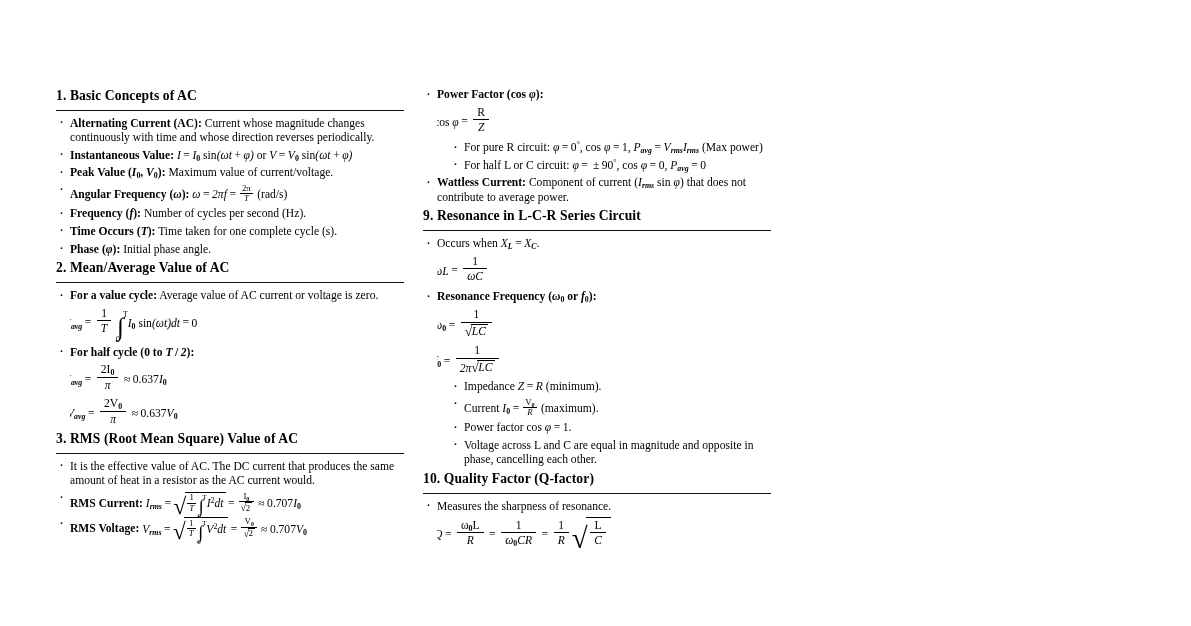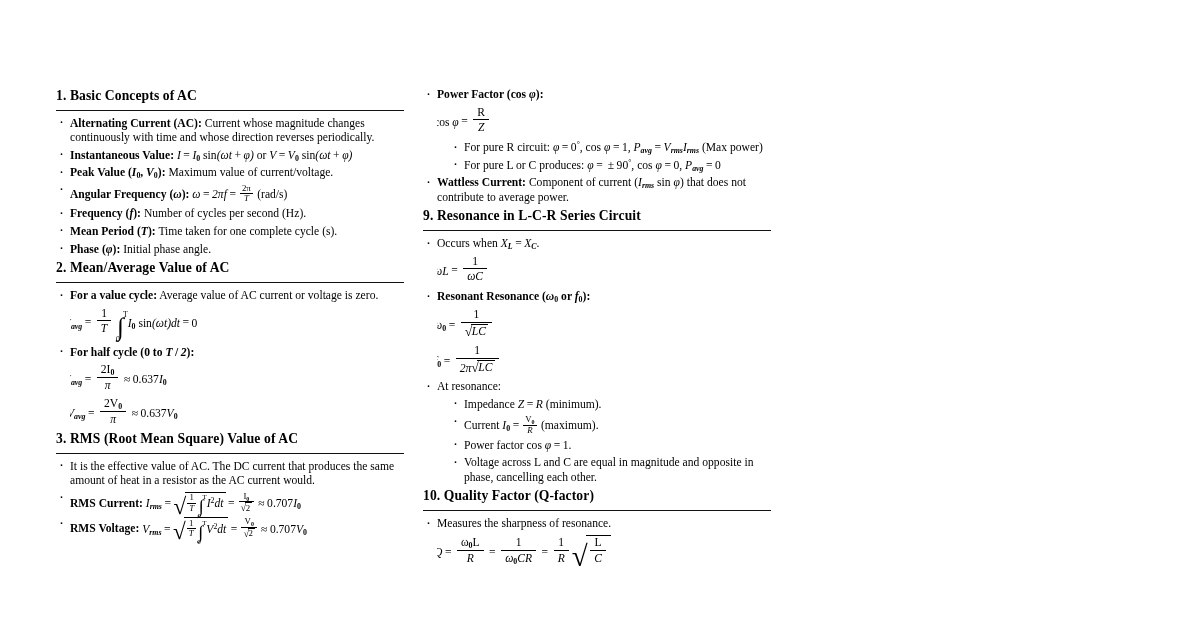--- a/index.html
+++ b/index.html
@@ -234,21 +234,21 @@
           <li class="bulleted">
             <b><span>Angular Frequency</span> (<span class="math">ω</span>):</b>
             <span class="math">ω<span class="op">=</span>2πf<span class="op">=</span><span class="frac"><span class="num">2π</span><span class="den">T</span></span></span>
             <span>(rad/s)</span>
           </li>
           <li class="bulleted">
             <b><span>Frequency</span> (<span class="math">f</span>):</b>
             <span>Number of cycles per second (Hz).</span>
           </li>
           <li class="bulleted">
-            <b><span>Mean Period</span> (<span class="math">T</span>):</b>
+            <b><span>Time Occurs</span> (<span class="math">T</span>):</b>
             <span>Time taken for one complete cycle (s).</span>
           </li>
           <li class="bulleted">
             <b><span>Phase</span> (<span class="math">φ</span>):</b>
             <span>Initial phase angle.</span>
           </li>
         </ul>
       </div>
 
       <div class="sec-block spaced">
@@ -313,21 +313,21 @@
             </div>
           </li>
           <li class="nobullet">
             <ul class="lvl2">
               <li class="bulleted">
                 <span>For pure R circuit:</span>
                 <span class="math">φ<span class="op">=</span><span class="up">0</span><sup class="up">°</sup>,&nbsp;<span class="up">cos</span>&nbsp;φ<span class="op">=</span><span class="up">1</span>,&nbsp;P<sub>avg</sub><span class="op">=</span>V<sub>rms</sub>I<sub>rms</sub></span>
                 <span>(Max power)</span>
               </li>
               <li class="bulleted">
-                <span>For pure L or C produces:</span>
+                <span>For half L or C circuit:</span>
                 <span class="math">φ<span class="op">=</span><span class="op">±</span><span class="up">90</span><sup class="up">°</sup>,&nbsp;<span class="up">cos</span>&nbsp;φ<span class="op">=</span><span class="up">0</span>,&nbsp;P<sub>avg</sub><span class="op">=</span><span class="up">0</span></span>
               </li>
             </ul>
           </li>
           <li class="bulleted">
             <b>Wattless Current:</b>
             <span>Component of current (</span><span class="math">I<sub>rms</sub>&nbsp;<span class="up">sin</span>&nbsp;φ</span><span>) that does not contribute to average power.</span>
           </li>
         </ul>
       </div>
@@ -339,34 +339,31 @@
           <li class="bulleted">
             <span>Occurs when</span>
             <span class="math">X<sub>L</sub><span class="op">=</span>X<sub>C</sub></span>.
           </li>
           <li class="nobullet">
             <div class="disp tall">
               <span class="inner math">ωL<span class="op">=</span><span class="dfrac"><span class="num">1</span><span class="den">ωC</span></span></span>
             </div>
           </li>
           <li class="bulleted">
-            <b><span>Resonant Resonance (</span><span class="math">ω<sub class="up">0</sub></span> <span style="font-weight:bold">or</span> <span class="math">f<sub class="up">0</sub></span><span>):</span></b>
+            <b><span>Resonance Frequency (</span><span class="math">ω<sub class="up">0</sub></span> <span style="font-weight:bold">or</span> <span class="math">f<sub class="up">0</sub></span><span>):</span></b>
           </li>
           <li class="nobullet">
             <div class="disp tall2">
               <span class="inner math">ω<sub class="up">0</sub><span class="op">=</span><span class="dfrac"><span class="num">1</span><span class="den"><span class="sqrt"><span class="rad">√</span><span class="rand">LC</span></span></span></span></span>
             </div>
           </li>
           <li class="nobullet">
             <div class="disp tall2">
               <span class="inner math">f<sub class="up">0</sub><span class="op">=</span><span class="dfrac"><span class="num">1</span><span class="den">2π<span class="sqrt"><span class="rad">√</span><span class="rand">LC</span></span></span></span></span>
             </div>
-          </li>
-          <li class="bulleted">
-            <span>At resonance:</span>
           </li>
           <li class="nobullet">
             <ul class="lvl2">
               <li class="bulleted">
                 <span>Impedance</span>
                 <span class="math">Z<span class="op">=</span>R</span>
                 <span>(minimum).</span>
               </li>
               <li class="bulleted">
                 <span>Current</span>

